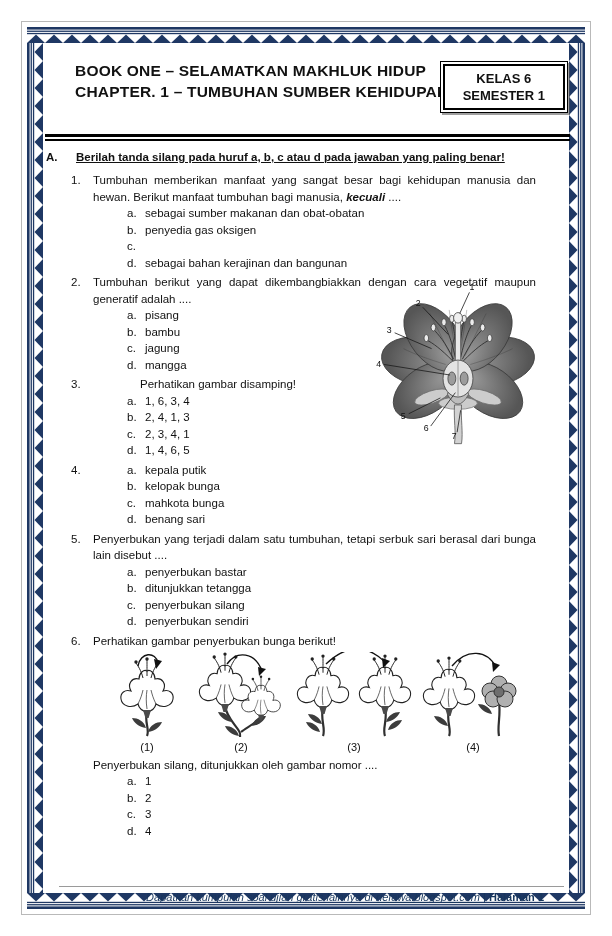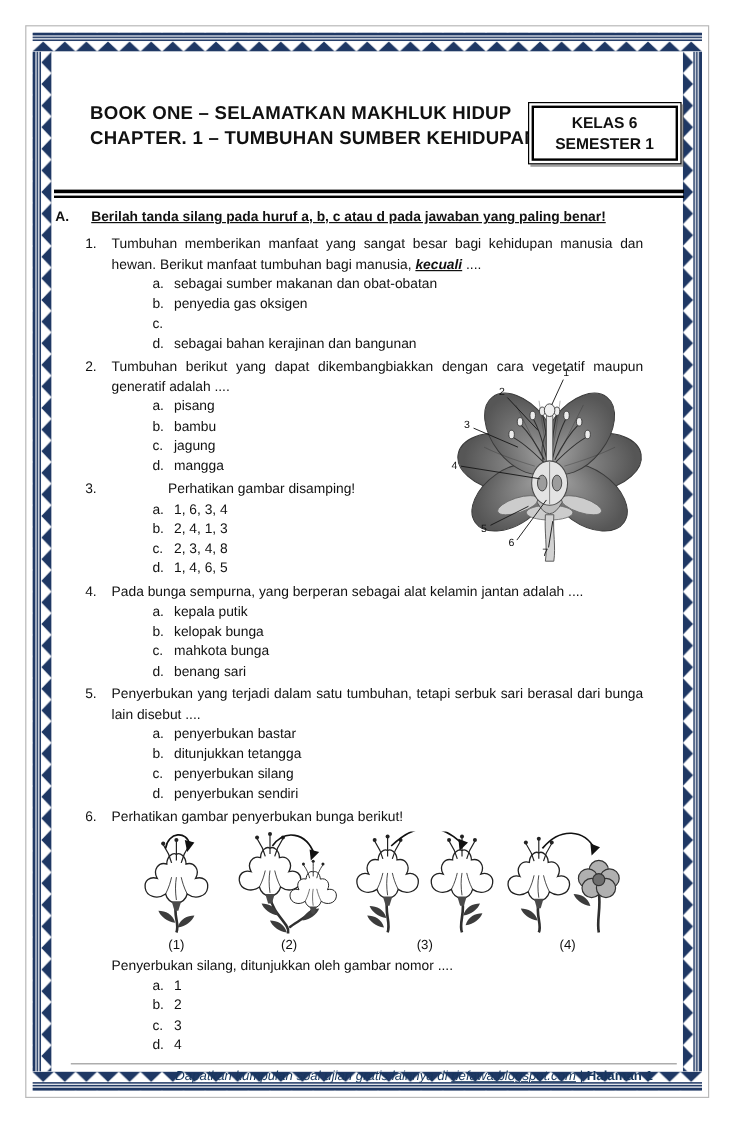--- a/index.html
+++ b/index.html
@@ -30,21 +30,21 @@
   .section-row { display:flex; margin:9px 0 7px 1px; font-weight:bold; font-size:11.5px; line-height:15px; }
   .section-label { width:30px; flex:none; }
   .section-instr { text-decoration:underline; }
 
   .questions { font-size:11.5px; line-height:16.5px; }
   .q { display:flex; padding-left:26px; margin-bottom:3px; }
   .q-num { width:22px; flex:none; }
   .q-body { flex:1; min-width:0; }
   .q-text { text-align:justify; padding-right:34px; }
   .q-text.narrow { width:302px; padding-right:0;padding-left:47px; }
-  .emph { font-weight:bold; font-style:italic; text-decoration:underline; }
+  .emph { font-weight:bold; font-style:italic; }
   .opts { margin-left:34px; }
   .opt { display:flex; }
   .opt-letter { width:18px; flex:none; }
 
   
   .flower-fig { position:absolute; top:236px; right:24px; width:176px; }
   .flower-fig svg { display:block; width:100%; }
   svg text.lbl { font-family:"Liberation Sans",sans-serif; font-size:10px; fill:#111; }
 
   
@@ -132,21 +132,21 @@
         <rect x="13.4" y="0" width="2.6" height="18" fill="#1f3864"></rect>
         <rect x="11.1" y="0" width="1.3" height="18" fill="#1f3864"></rect>
         <rect x="8.8" y="0" width="1.3" height="18" fill="#1f3864"></rect>
         <polygon points="0,0 8.5,9 0,18" fill="#1f3864"></polygon>
       </pattern>
         </defs>
       <rect width="100%" height="100%" fill="url(#ptR)"></rect>
     </svg>
   </div>
 
-  <div class="content" style="position:absolute;margin-top:24px;">
+  <div class="content" style="position:absolute;">
 
     <div class="hdr">
       <div class="hdr-title">
         <div>BOOK ONE – SELAMATKAN MAKHLUK HIDUP</div>
         <div>CHAPTER. 1 – TUMBUHAN SUMBER KEHIDUPAN</div>
       </div>
       <div class="badge">
         <div class="badge-inner">
           <div>KELAS 6</div>
           <div>SEMESTER 1</div>
@@ -219,34 +219,33 @@
             <div class="opt">
                 <span class="opt-letter">a.</span>
                 <span>1, 6, 3, 4</span>
               </div>
             <div class="opt">
                 <span class="opt-letter">b.</span>
                 <span>2, 4, 1, 3</span>
               </div>
             <div class="opt">
                 <span class="opt-letter">c.</span>
-                <span>2, 3, 4, 8</span>
+                <span>2, 3, 4, 1</span>
               </div>
             <div class="opt">
                 <span class="opt-letter">d.</span>
                 <span>1, 4, 6, 5</span>
               </div>
           </div>
         </div>
       </div>
 
       <div class="q">
         <div class="q-num">4.</div>
         <div class="q-body">
-          <div class="q-text">Pada bunga sempurna, yang berperan sebagai alat kelamin jantan adalah ....</div>
           <div class="opts">
             <div class="opt">
                 <span class="opt-letter">a.</span>
                 <span>kepala putik</span>
               </div>
             <div class="opt">
                 <span class="opt-letter">b.</span>
                 <span>kelopak bunga</span>
               </div>
             <div class="opt">

